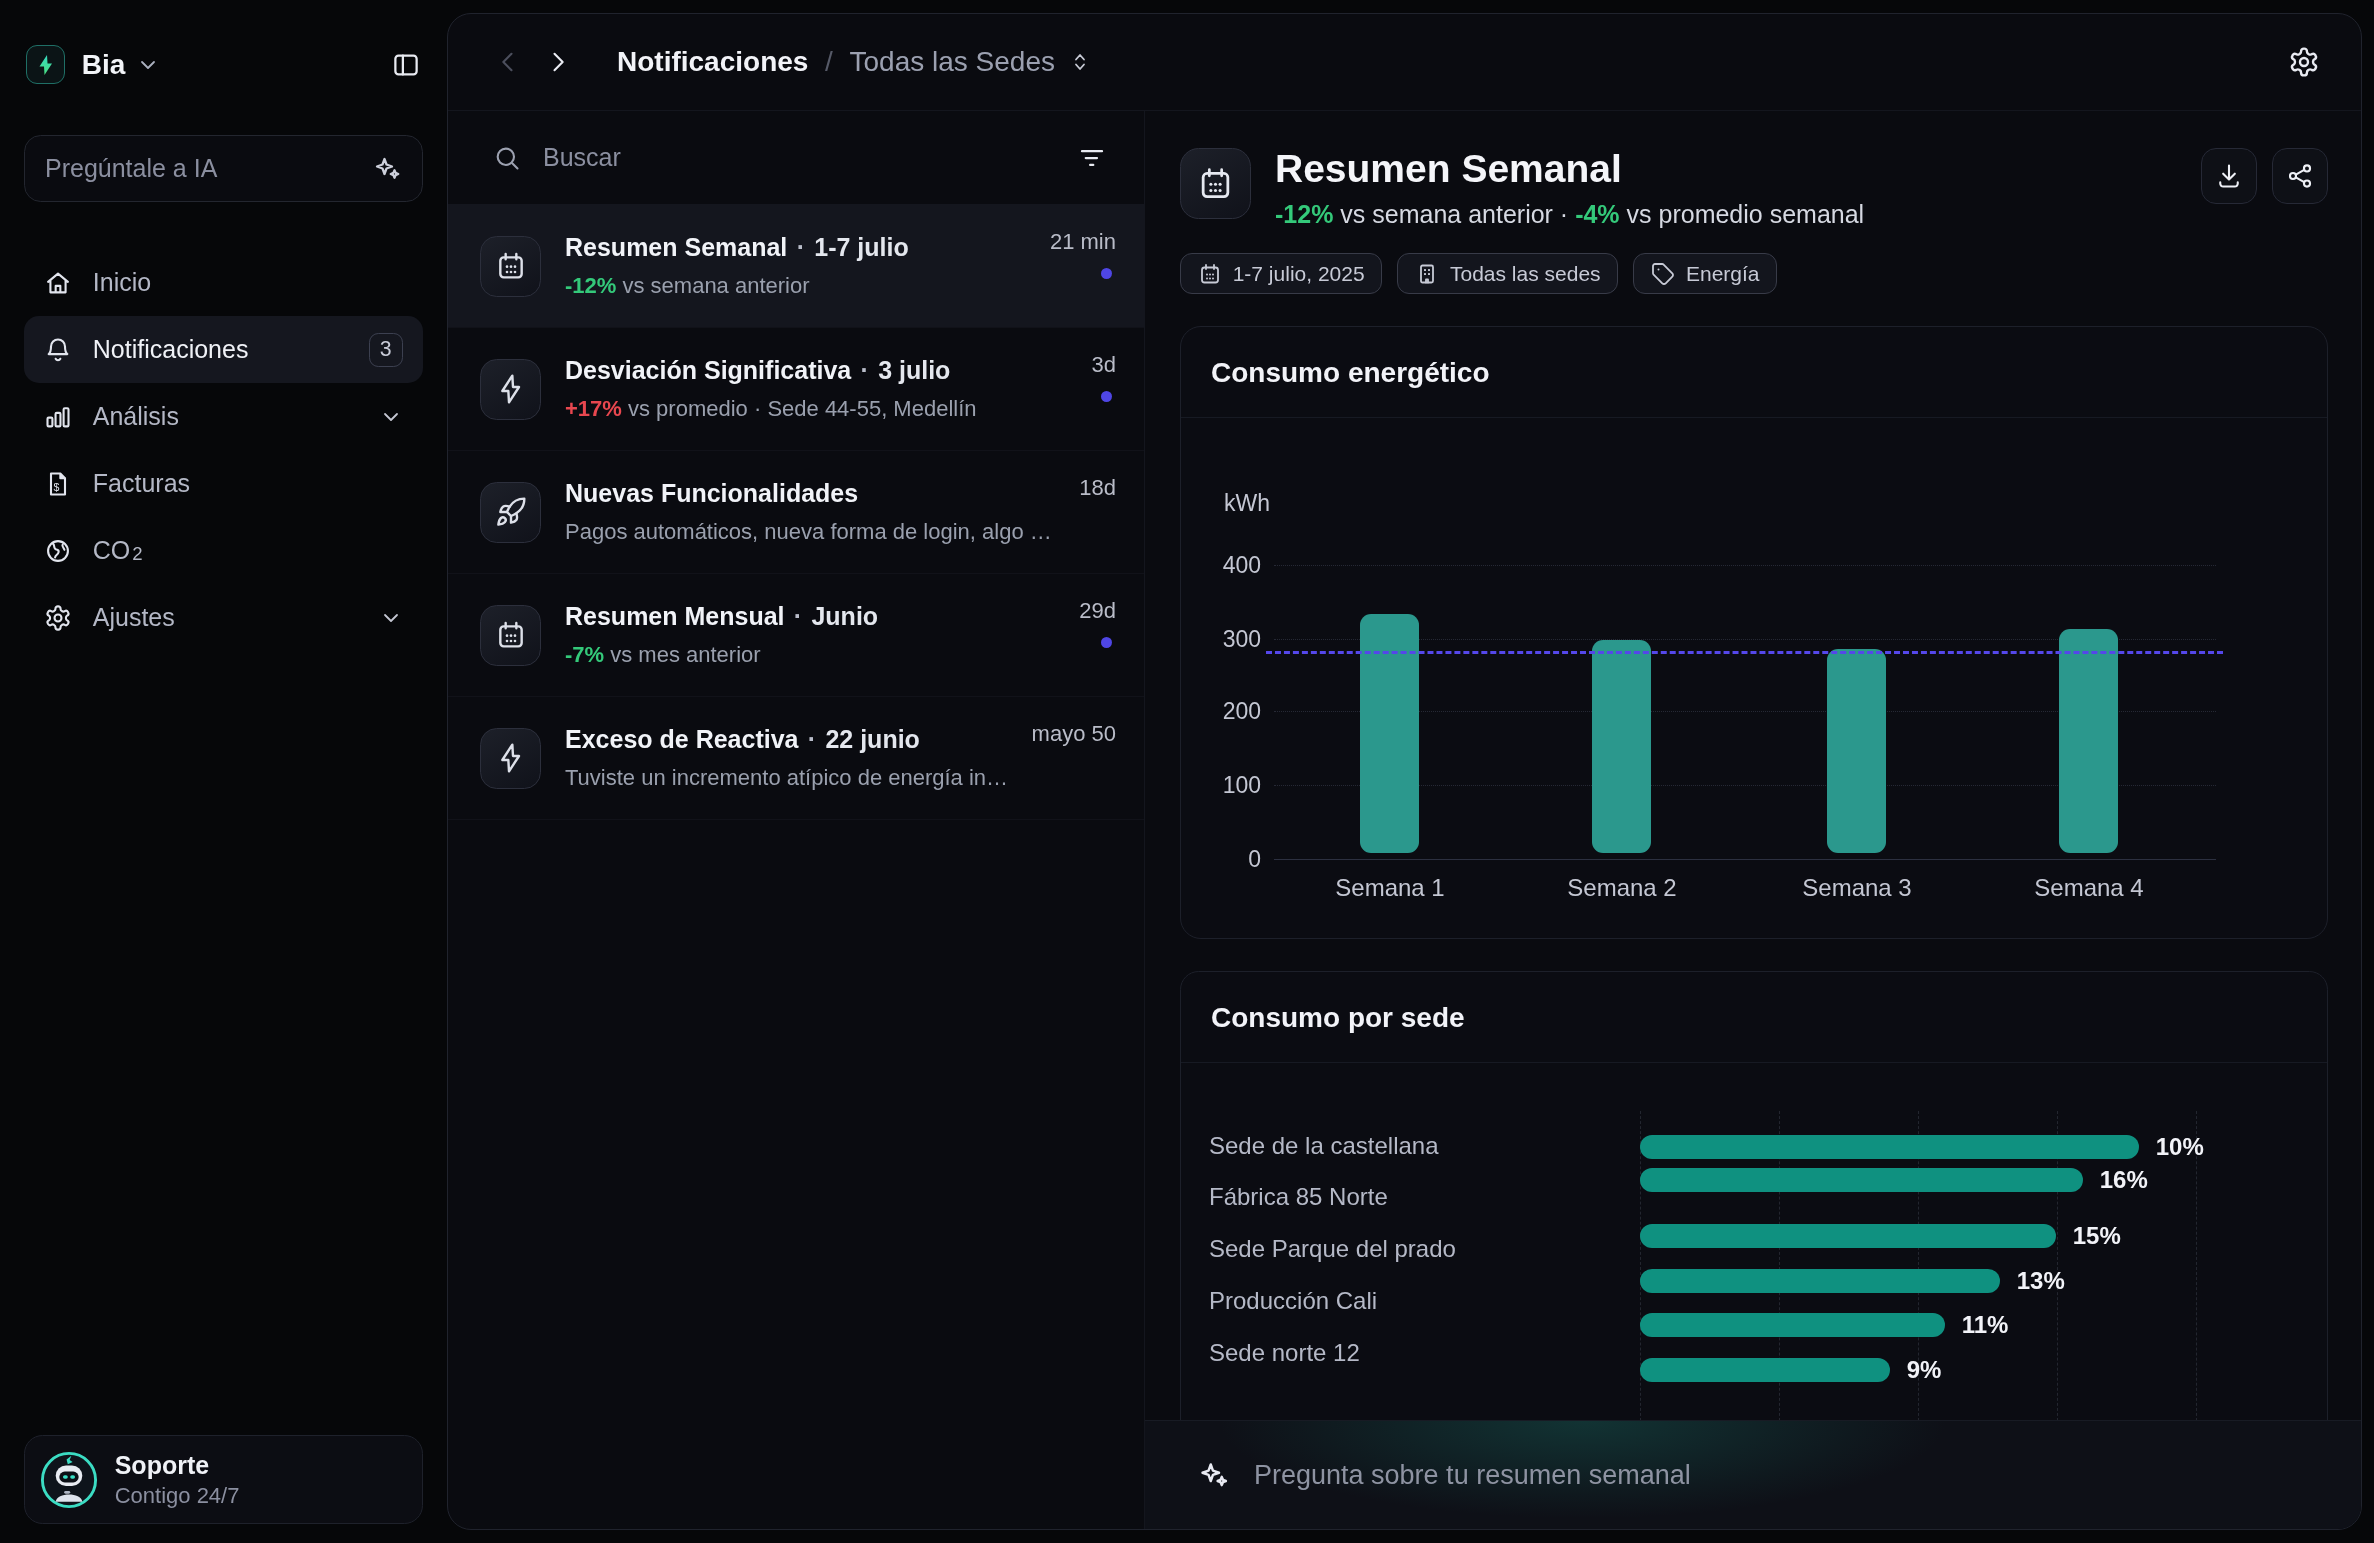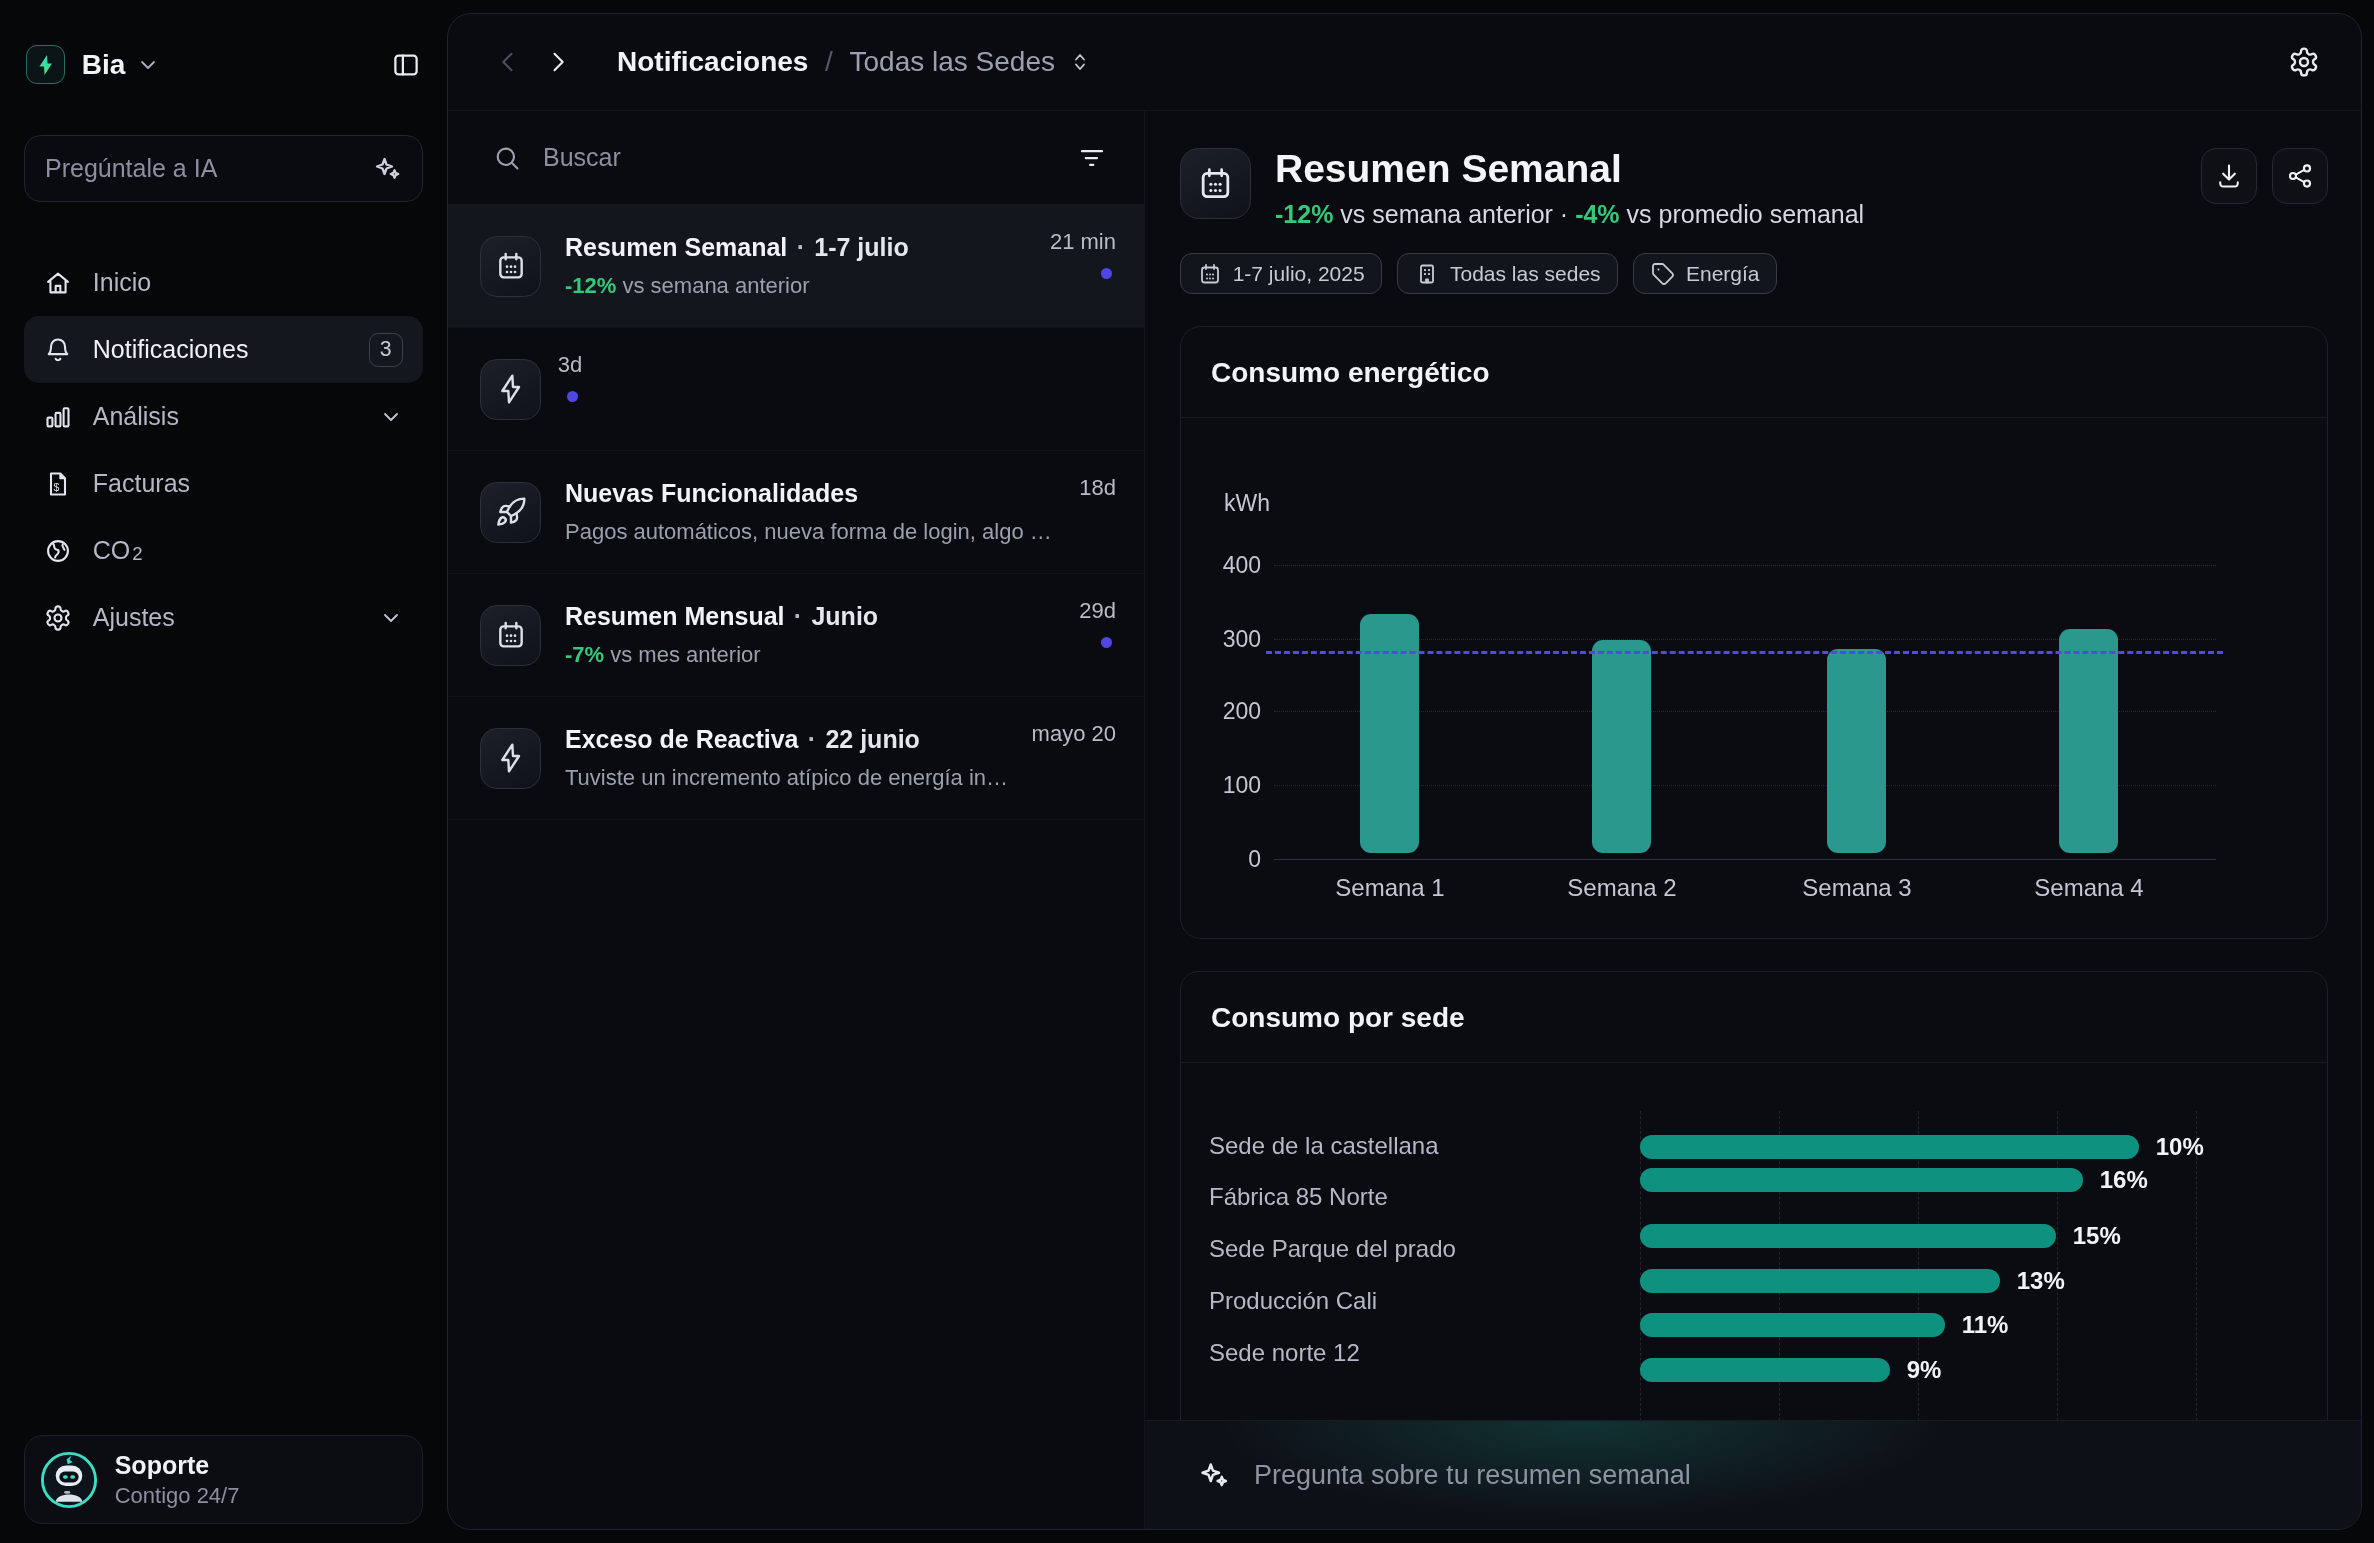--- a/index.html
+++ b/index.html
@@ -398,20 +398,24 @@
             <div class="unread-dot"></div>
           </div>
         </div>
 
         <div class="notif">
           <div class="tile">
               <svg width="32" height="32" viewBox="0 0 34 34">
                 <use href="#i-bolt-o"></use>
               </svg>
             </div>
+          <div class="notif-body">
+            <div class="notif-title"><span>Desviación Significativa</span><span class="notif-sep">·</span><span class="notif-date">3 julio</span></div>
+            <div class="notif-sub"><span class="delta-red">+17%</span><span> vs promedio · Sede 44-55, Medellín</span></div>
+          </div>
           <div class="notif-meta">
             <div class="notif-time">3d</div>
             <div class="unread-dot"></div>
           </div>
         </div>
 
         <div class="notif">
           <div class="tile">
               <svg width="32" height="32" viewBox="0 0 34 34">
                 <use href="#i-rocket"></use>
@@ -446,21 +450,21 @@
           <div class="tile">
               <svg width="32" height="32" viewBox="0 0 34 34">
                 <use href="#i-bolt-o"></use>
               </svg>
             </div>
           <div class="notif-body">
             <div class="notif-title"><span>Exceso de Reactiva</span><span class="notif-sep">·</span><span class="notif-date">22 junio</span></div>
             <div class="notif-sub"><span>Tuviste un incremento atípico de energía inductiva reactiva</span></div>
           </div>
           <div class="notif-meta">
-            <div class="notif-time">mayo 20</div>
+            <div class="notif-time">mayo 50</div>
           </div>
         </div>
       </div>
 
       <div class="detail-col">
         <div class="detail-inner">
           <div class="detail-head">
             <div class="detail-tile">
                 <svg width="37" height="37" viewBox="0 0 40 40">
                   <use href="#i-calendar"></use>

